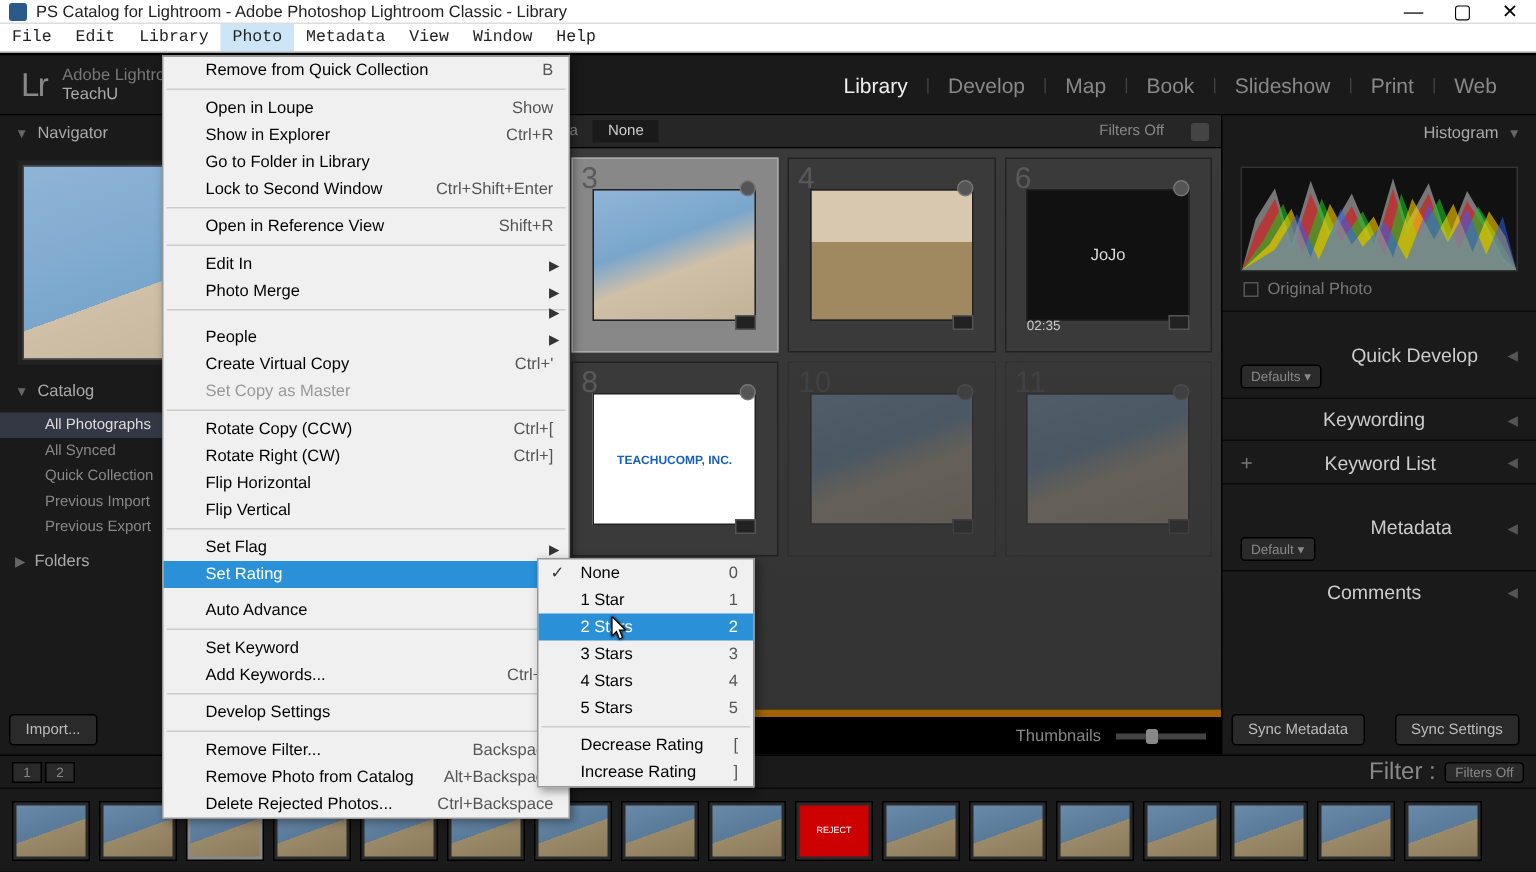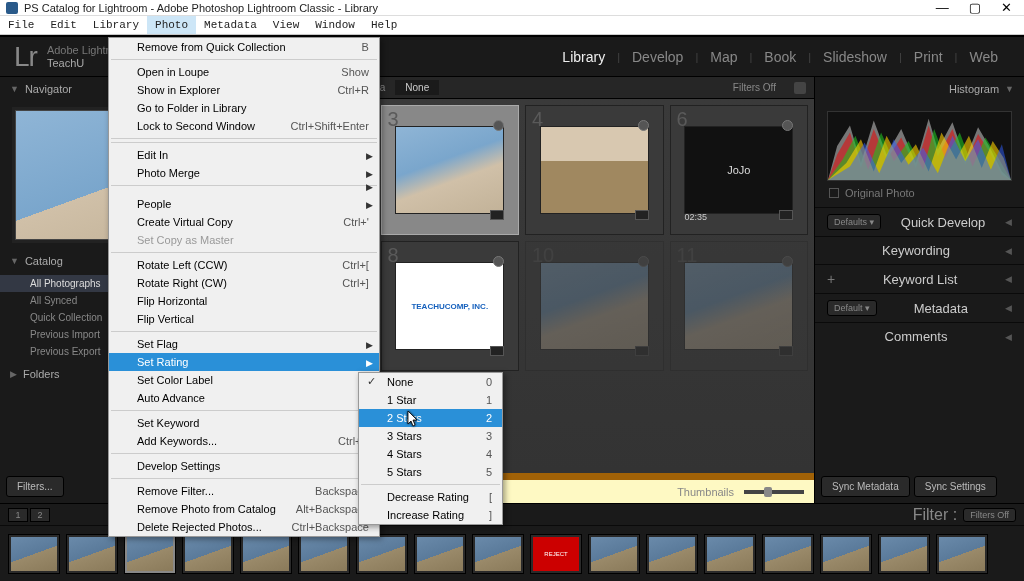--- a/index.html
+++ b/index.html
@@ -11,21 +11,21 @@
 .titlebar .wc { display: flex; gap: 20px; padding-right: 6px; }
 .titlebar .wc span { cursor: pointer; font-size: 13px; }
 
 .menubar { height: 19px; background: #fff; display: flex; align-items: stretch; border-bottom: 1px solid #ccc; }
 .menubar .mi { padding: 3px 8px; color: #222; cursor: pointer; font-family: Liberation Mono, monospace; }
 .menubar .mi.active { background: #cde6f7; }
 
 .app { position: absolute; top: 37px; left: 0; right: 0; bottom: 0; background: #1a1a1a; display: flex; flex-direction: column; }
 
 .idbar { height: 40px; background: #1a1a1a; display: flex; align-items: center; padding: 0 14px; border-bottom: 1px solid #000; }
-.idbar .lr { color: #888; font-size: 28px; font-weight: 200; margin-right: 10px; letter-spacing: -1px;}
+.idbar .lr { color: #888; font-size: 22px; font-weight: 200; margin-right: 10px; letter-spacing: -1px;}
 .idbar .brand { color: #777; font-size: 9px; line-height: 1.1; }
 .idbar .brand .b2 { color: #aaa; font-size: 11px; }
 .idbar .modules { margin-left: auto; display: flex; gap: 0; align-items: center; }
 .idbar .modules .m { color: #888; padding: 0 12px; font-size: 14px; cursor: pointer; }
 .idbar .modules .m.active { color: #eee; }
 .idbar .modules .sep { color: #444; }
 
 .workrow { flex: 1; display: flex; min-height: 0; }
 
 .leftpanel { width: 230px; background: #1a1a1a; border-right: 1px solid #000; display: flex; flex-direction: column; }
@@ -54,36 +54,36 @@
 .cell .num { position: absolute; top: 2px; left: 6px; color: #5a5a5a; font-size: 20px; font-weight: 300; }
 .cell .thumb { width: 80%; height: 68%; background: linear-gradient(160deg,#8fb5d6 0%,#7aa6cc 40%,#d0c0a8 60%,#c2b298 100%); border: 1px solid #222; }
 .cell .thumb.dark { background: #111; display:flex; align-items:center; justify-content:center; color:#ddd; font-size:11px; flex-direction:column; }
 .cell .thumb.people { background: linear-gradient(#eef 50%, #99a 50%); }
 .cell .thumb.logo { background:#fff; display:flex; align-items:center; justify-content:center; color:#1560bd; font-weight:bold; font-size:8px; }
 .cell .badge { position: absolute; bottom: 14px; right: 14px; width: 14px; height: 10px; background: #222; border: 1px solid #555; }
 .cell .flag { position: absolute; top: 14px; right: 14px; width: 11px; height: 11px; border-radius: 50%; border: 1px solid #777; background: #555; }
 .cell .stars { position: absolute; bottom: 2px; left: 14px; color: #888; font-size: 8px; letter-spacing: -1px;}
 .cell .time { position:absolute; bottom:12px; left:14px; color:#ccc; font-size:9px;}
 
-.toolbar2 { height: 30px; background: #fef9c3; border-top: 7px solid #a16207; display: flex; align-items: center; padding: 0 10px; gap: 10px; color: #888; font-size: 10px; }
+.toolbar2 { height: 30px; background: #000000; border-top: 5px solid #a16207; display: flex; align-items: center; padding: 0 10px; gap: 10px; color: #888; font-size: 10px; }
 .toolbar2 .seg { display: flex; align-items: center; gap: 4px; }
 .toolbar2 .spacer { flex: 1; }
 .toolbar2 .tbicon { width: 16px; height: 16px; border: 1px solid #555; background: #333; }
 
 .rightpanel { width: 210px; background: #1a1a1a; border-left: 1px solid #000; display: flex; flex-direction: column; }
 .histo { margin: 10px 12px 4px; height: 70px; background: #111; border: 1px solid #333; position: relative; overflow: hidden; }
 .histo svg { width:100%; height:100%; }
 .origphoto { padding: 2px 14px 8px; color: #777; font-size: 10px; display: flex; align-items: center; gap: 6px; }
 .origphoto .cb { width: 10px; height: 10px; border: 1px solid #555; }
 .rp-row { display: flex; align-items: center; justify-content: space-between; padding: 6px 12px; border-top: 1px solid #0a0a0a; }
 .rp-row .lab { color: #777; font-size: 10px; }
 .rp-row .val { color: #ccc; font-size: 13px; }
 .rp-row .tri { color: #555; font-size: 9px; }
-.rp-row .dd { background: #2a2a2a; border: 1px solid #000; color: #888; padding: 2px 6px; font-size: 9px; border-radius: 3px;}
-.rbtns { padding: 6px; display: flex; gap: 4px; margin-top: auto; }
+.rp-row .dd { background: #2a2a2a; border: 1px solid #000; color: #888; padding: 2px 6px; font-size: 9px; border-radius: 3px; margin-top: 29px;}
+.rbtns { padding: 6px; display: flex; gap: 20px; margin-top: auto; }
 
 .filmstrip { height: 78px; background: #1a1a1a; border-top: 1px solid #000; display: flex; flex-direction: column; }
 .fs-top { height: 22px; display: flex; align-items: center; padding: 0 8px; gap: 6px; border-bottom: 1px solid #0a0a0a;}
 .fs-top .viewbtn { width: 20px; height: 14px; background: #2a2a2a; border: 1px solid #000; color: #888; text-align:center; font-size:9px; line-height:12px; cursor:pointer;}
 .fs-top .spacer { flex: 1; }
 .fs-top .flab { color: #888; font-size: 16px; }
 .fs-top .fdd { background: #2a2a2a; border: 1px solid #000; color: #888; padding: 1px 6px; font-size: 9px; border-radius: 3px;}
 .fs-thumbs { flex: 1; display: flex; align-items: center; padding: 4px 8px; gap: 6px; overflow: hidden; }
 .fs-thumbs .ftw { width: 52px; height: 40px; background: #2a2a2a; border: 1px solid #000; padding: 2px; position: relative;}
 .fs-thumbs .ftw .fti { width:100%; height:100%; background: linear-gradient(160deg,#6a8aaa 0%,#5a7a9a 50%,#9a8a6a 50%,#8a7a5a 100%); }
@@ -176,21 +176,21 @@
           <div class="ci">All Synced</div>
           <div class="ci">Quick Collection</div>
           <div class="ci">Previous Import</div>
           <div class="ci">Previous Export</div>
         </div>
       <div class="panelhdr">
         <span class="tri">▶</span>
         <span>Folders</span>
       </div>
       <div class="bottombtns">
-        <div class="btn">Filters...</div>
+        <div class="btn">Import...</div>
       </div>
     </div>
 
     <div class="center">
       <div class="filterbar">
         <div id="ftabs" style="display:flex; margin-left:auto;">
             <div class="ft">Text</div>
             <div class="ft">Attribute</div>
             <div class="ft">Metadata</div>
             <div class="ft active">None</div>
@@ -411,20 +411,24 @@
       <span class="sc">Ctrl+R</span>
     </div>
     <div class="mrow">
       <span class="lab">Go to Folder in Library</span>
     </div>
     <div class="mrow">
       <span class="lab">Lock to Second Window</span>
       <span class="sc">Ctrl+Shift+Enter</span>
     </div>
     <div class="msep"></div>
+    <div class="mrow">
+      <span class="lab">Open in Reference View</span>
+      <span class="sc">Shift+R</span>
+    </div>
     <div class="msep"></div>
     <div class="mrow">
       <span class="lab">Edit In</span>
       <span class="arr">▶</span>
     </div>
     <div class="mrow">
       <span class="lab">Photo Merge</span>
       <span class="arr">▶</span>
     </div>
     <div class="msep"></div>
@@ -437,21 +441,21 @@
     </div>
     <div class="mrow">
       <span class="lab">Create Virtual Copy</span>
       <span class="sc">Ctrl+'</span>
     </div>
     <div class="mrow dis">
       <span class="lab">Set Copy as Master</span>
     </div>
     <div class="msep"></div>
     <div class="mrow">
-      <span class="lab">Rotate Left (CCW)</span>
+      <span class="lab">Rotate Copy (CCW)</span>
       <span class="sc">Ctrl+[</span>
     </div>
     <div class="mrow">
       <span class="lab">Rotate Right (CW)</span>
       <span class="sc">Ctrl+]</span>
     </div>
     <div class="mrow">
       <span class="lab">Flip Horizontal</span>
     </div>
     <div class="mrow">
@@ -460,21 +464,20 @@
     <div class="msep"></div>
     <div class="mrow">
       <span class="lab">Set Flag</span>
       <span class="arr">▶</span>
     </div>
     <div class="mrow hl">
       <span class="lab">Set Rating</span>
       <span class="arr">▶</span>
     </div>
     <div class="mrow">
-      <span class="lab">Set Color Label</span>
       <span class="arr">▶</span>
     </div>
     <div class="mrow">
       <span class="lab">Auto Advance</span>
     </div>
     <div class="msep"></div>
     <div class="mrow">
       <span class="lab">Set Keyword</span>
       <span class="arr">▶</span>
     </div>

